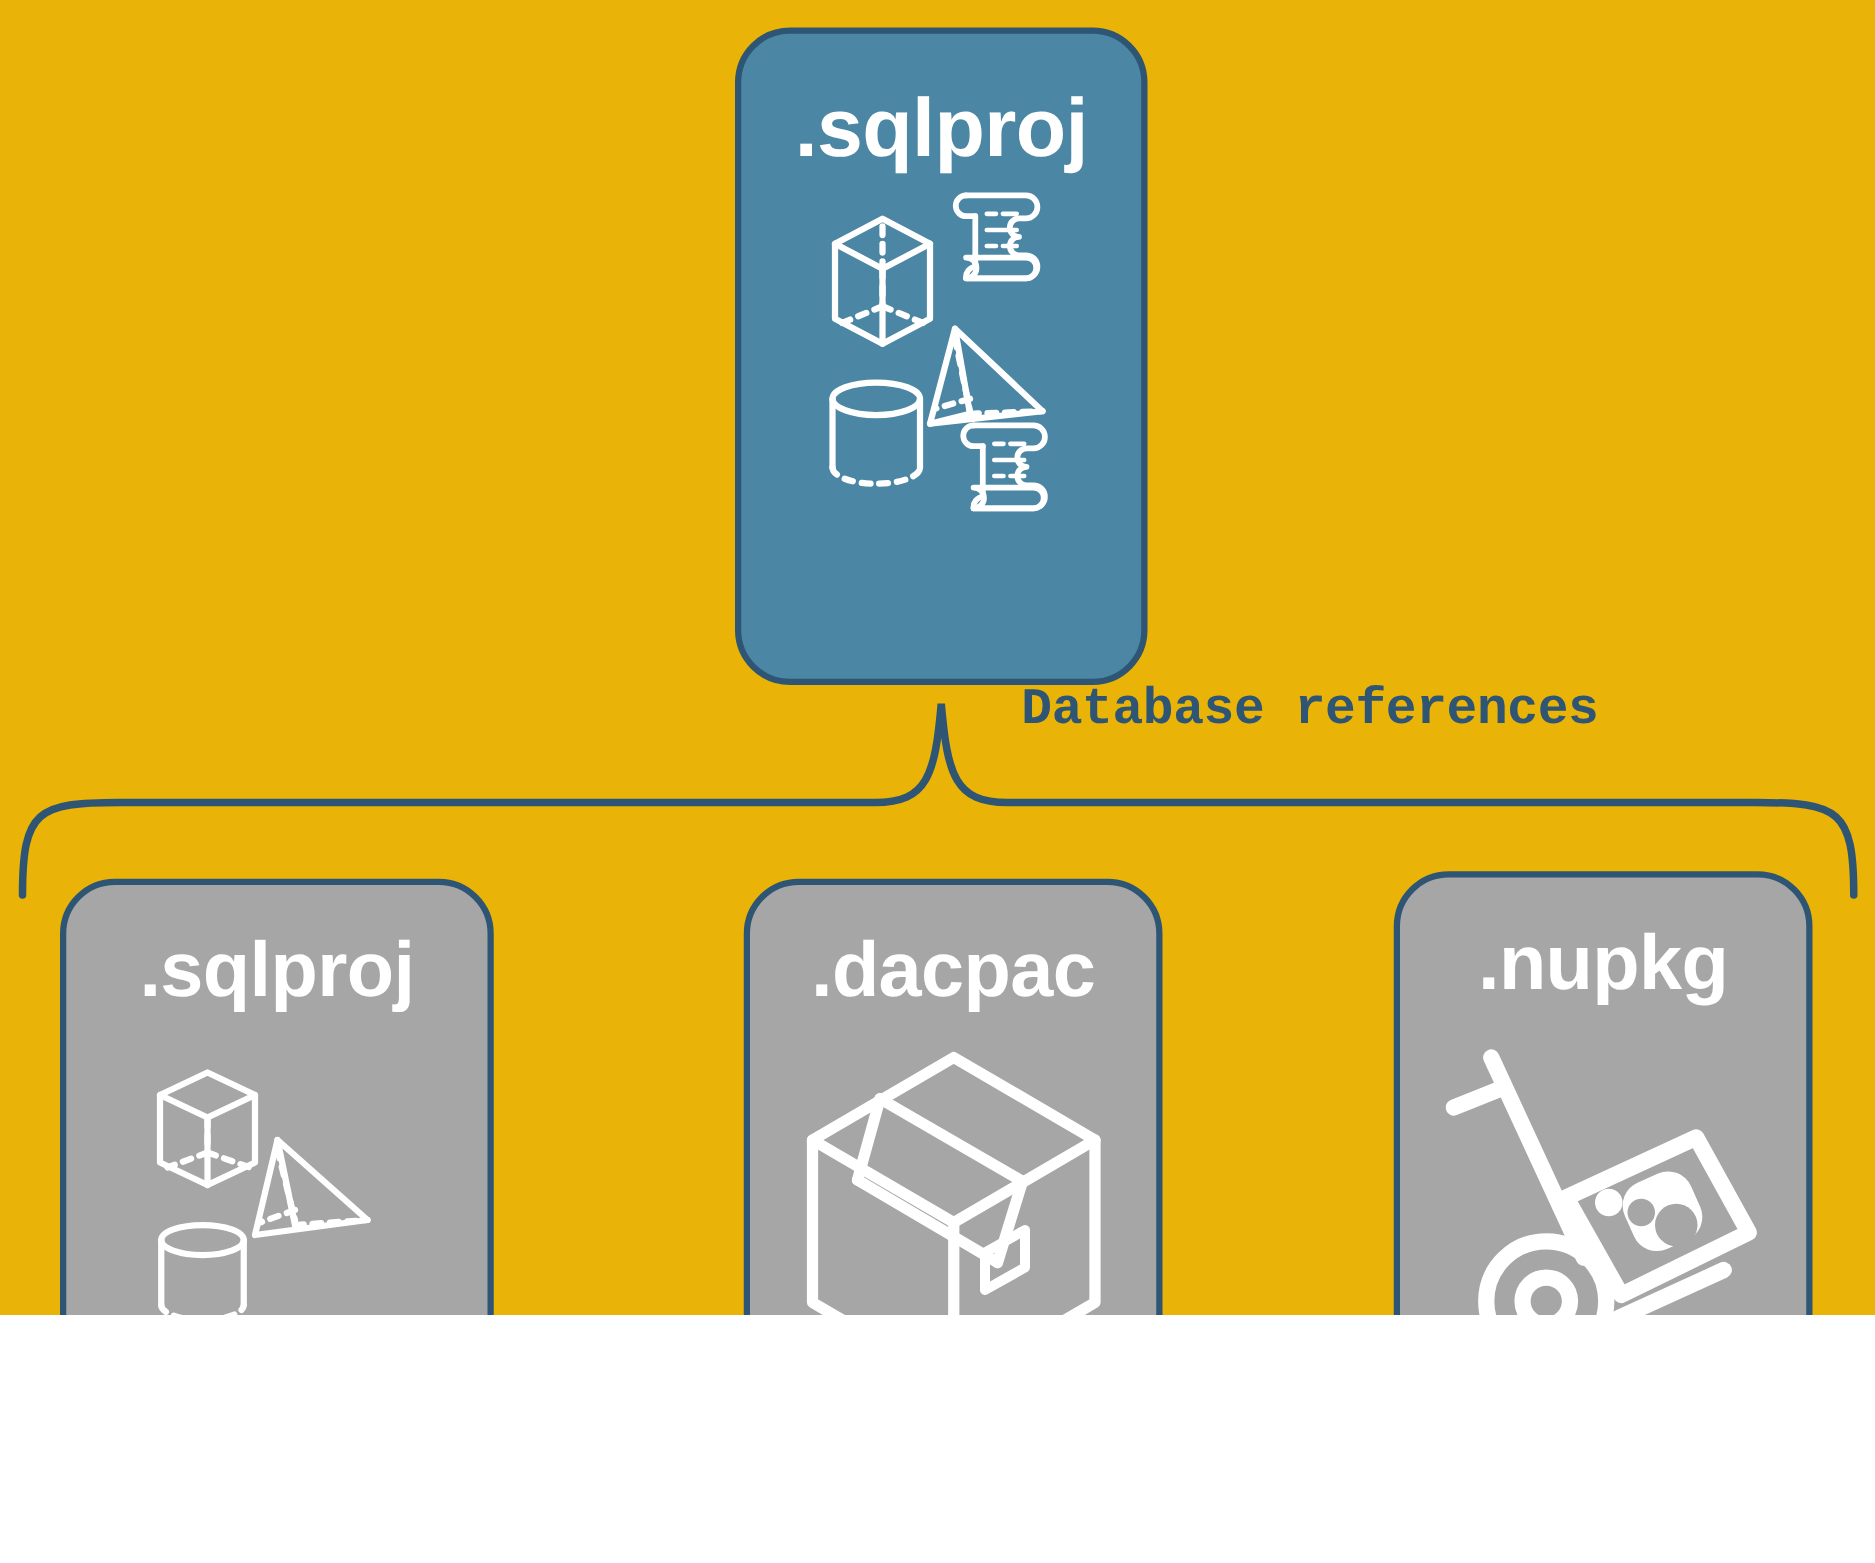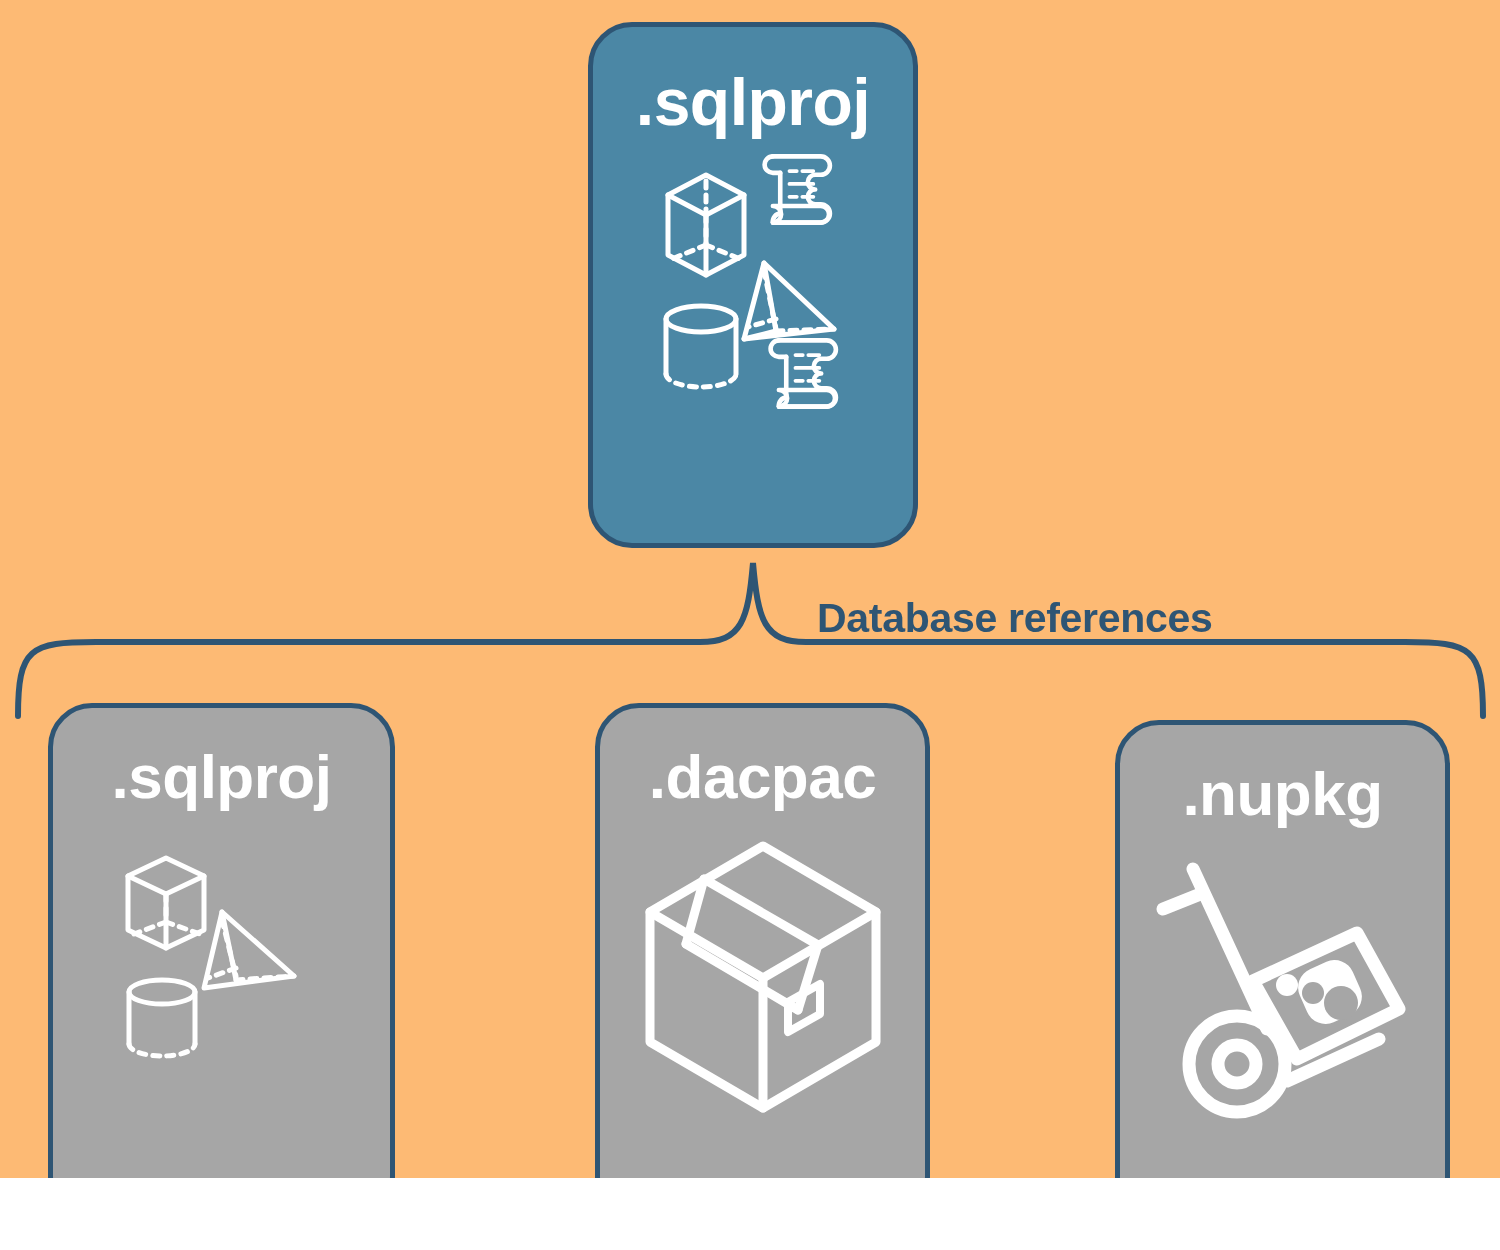--- a/index.html
+++ b/index.html
@@ -6,22 +6,22 @@
     margin: 0;
     padding: 0;
     background: #ffffff;
   }
   body {
     font-family: "Liberation Sans", sans-serif;
   }
   #canvas {
     position: relative;
     width: 1500px;
-    height: 1178px;
-    background: #fdba74;
+    height: 1052px;
+    background: #eab308;
     overflow: hidden;
   }
 
   .node {
     position: absolute;
     box-sizing: border-box;
     border-radius: 44px;
     border: 5px solid #2e5574;
     display: flex;
     flex-direction: column;
@@ -128,21 +128,21 @@
   <svg class="brace-layer" viewBox="0 0 1500 1250">
     <path d="M18 716
              C 18 648, 30 642, 96 642
              L 700 642
              C 742 642, 748 620, 753 563
              C 758 620, 764 642, 806 642
              L 1405 642
              C 1471 642, 1483 648, 1483 716" fill="none" stroke="#2e5574" stroke-width="6" stroke-linecap="round"></path>
   </svg>
 
-  <div class="edge-label" style="left:817px; top:595px;">Database references</div>
+  <div class="edge-label" style="left:817px; top:545px;font-family:Liberation Mono, monospace;">Database references</div>
 
   <div class="node secondary" id="node-child-0" style="left:48px; top:703px; width:347px; height:517px;">
     <div class="node-title">.sqlproj</div>
     <div class="node-icon" style="width:215px; height:215px; margin-top:46px;">
       <svg width="215" height="215" viewBox="0 0 215 215" fill="none" stroke="#ffffff" stroke-width="5" stroke-linecap="round" stroke-linejoin="round">
         <g>
           <path d="M14 22 L52 4 L90 22 L90 76 L52 94 L14 76 Z"></path>
           <path d="M14 22 L52 40 L90 22"></path>
           <path d="M52 40 L52 94"></path>
           <path d="M52 40 L52 68" stroke-dasharray="7 7"></path>
@@ -175,21 +175,21 @@
         <path d="M125 144 L125 274"></path>
         <path d="M66 45 L180 111"></path>
         <path d="M48 110 L160 176"></path>
         <path d="M66 45 L48 110"></path>
         <path d="M180 111 L160 176"></path>
         <path d="M150 168 L182 150 L182 180 L150 198 Z" stroke-width="8"></path>
       </svg>
     </div>
   </div>
 
-  <div class="node secondary" id="node-child-2" style="left:1115px; top:720px; width:335px; height:517px;">
+  <div class="node secondary" id="node-child-2" style="left:1115px; top:697px; width:335px; height:517px;">
     <div class="node-title">.nupkg</div>
     <div class="node-icon" style="width:268px; height:275px; margin-top:26px;">
       <svg width="268" height="275" viewBox="0 0 268 275" fill="none">
         <g stroke="#ffffff" stroke-width="13" stroke-linecap="round" stroke-linejoin="round" fill="none">
 
           <path d="M14 58 L54 42"></path>
 
           <path d="M44 18 L118 178"></path>
 
           <path d="M138 230 L230 188"></path>

